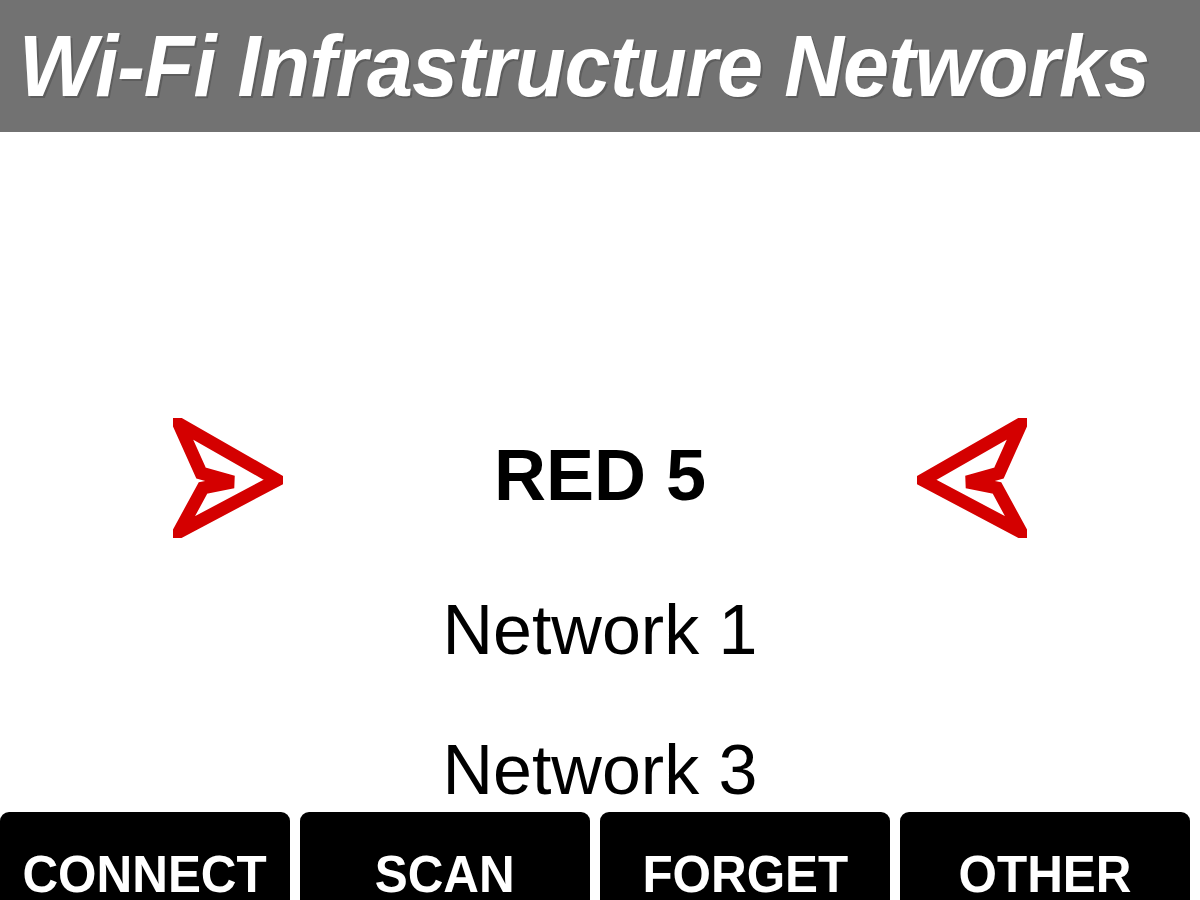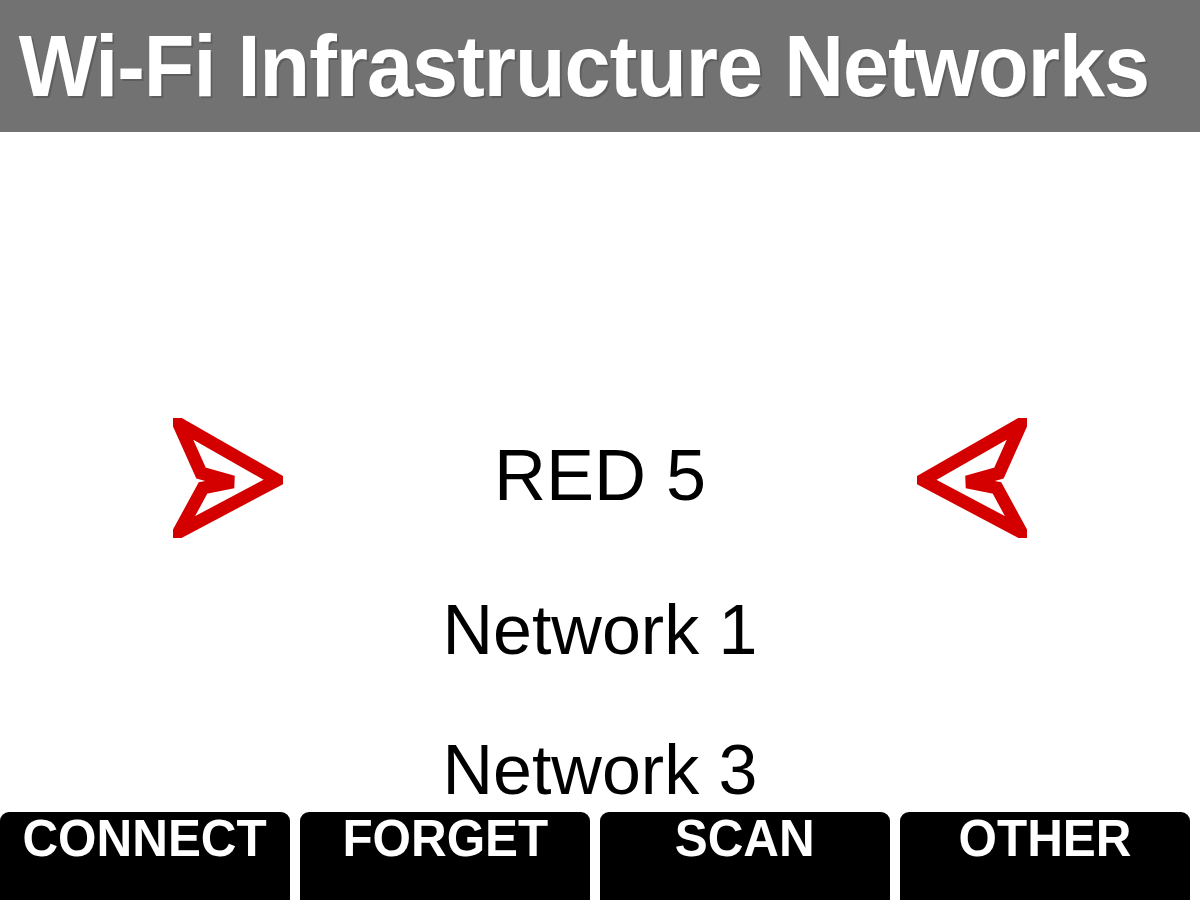--- a/index.html
+++ b/index.html
@@ -25,20 +25,21 @@
   #title-bar {
     position: absolute;
     left: 0;
     top: 0;
     width: 1200px;
     height: 132px;
     background: #727272;
     box-sizing: border-box;
     display: flex;
     align-items: center;
+    font-style: italic;
   }
   #title-text {
     color: #ffffff;
     font-family: "Liberation Sans Narrow", "Liberation Sans", sans-serif;
     font-weight: bold;
     font-size: 88px;
     line-height: 1;
     letter-spacing: -1px;
     padding-left: 20px;
     white-space: nowrap;
@@ -73,21 +74,21 @@
     width: 110px;
     height: 120px;
     top: 8px;
   }
   #arrow-left  { left: 173px; }
   #arrow-right { left: 917px; }
   .arrow-marker svg { display: block; width: 100%; height: 100%; }
 
   #selected-network-label {
     font-family: "Liberation Sans", sans-serif;
-    font-weight: normal;
+    font-weight: bold;
     font-size: 72px;
     color: #000000;
     line-height: 1;
     text-align: left;
     white-space: nowrap;
   }
 
   
   #network-list {
     position: absolute;
@@ -123,21 +124,21 @@
     align-items: stretch;
   }
   .soft-button {
     flex: 1 1 0;
     position: relative;
     background: #000000;
     border: none;
     border-radius: 9px 9px 0 0;
     margin: 0 5px;
     display: flex;
-    align-items: flex-start;
+    align-items: flex-end;
     justify-content: center;
     padding: 0;
     cursor: pointer;
   }
   .soft-button:first-child { margin-left: 0; }
   .soft-button:last-child  { margin-right: 10px; }
 
   .soft-button-label {
     color: #ffffff;
     font-family: "Liberation Sans Narrow", "Liberation Sans", sans-serif;
@@ -191,26 +192,26 @@
     </div>
   </div>
 
   <div id="button-bar">
 
     <button class="soft-button">
       <span class="soft-button-label">CONNECT</span>
     </button>
 
     <button class="soft-button">
+      <span class="soft-button-label">SCAN</span>
+    </button>
+
+    <button class="soft-button">
       <span class="soft-button-label">FORGET</span>
     </button>
 
     <button class="soft-button">
-      <span class="soft-button-label">SCAN</span>
-    </button>
-
-    <button class="soft-button">
       <span class="soft-button-label">OTHER</span>
     </button>
 
   </div>
 
 </div>
 
 </body></html>

